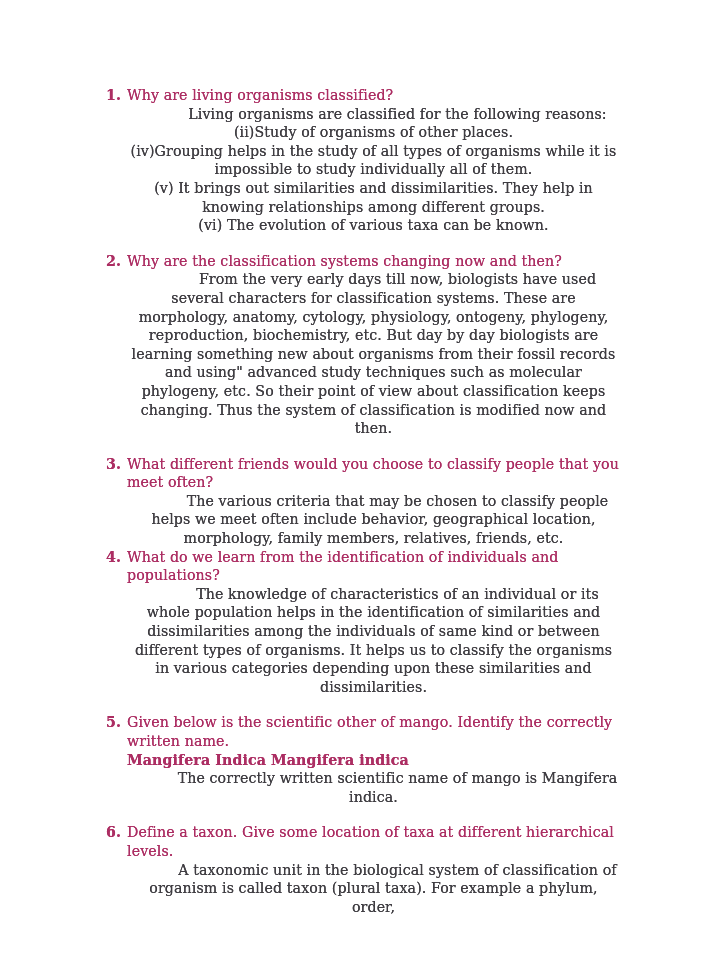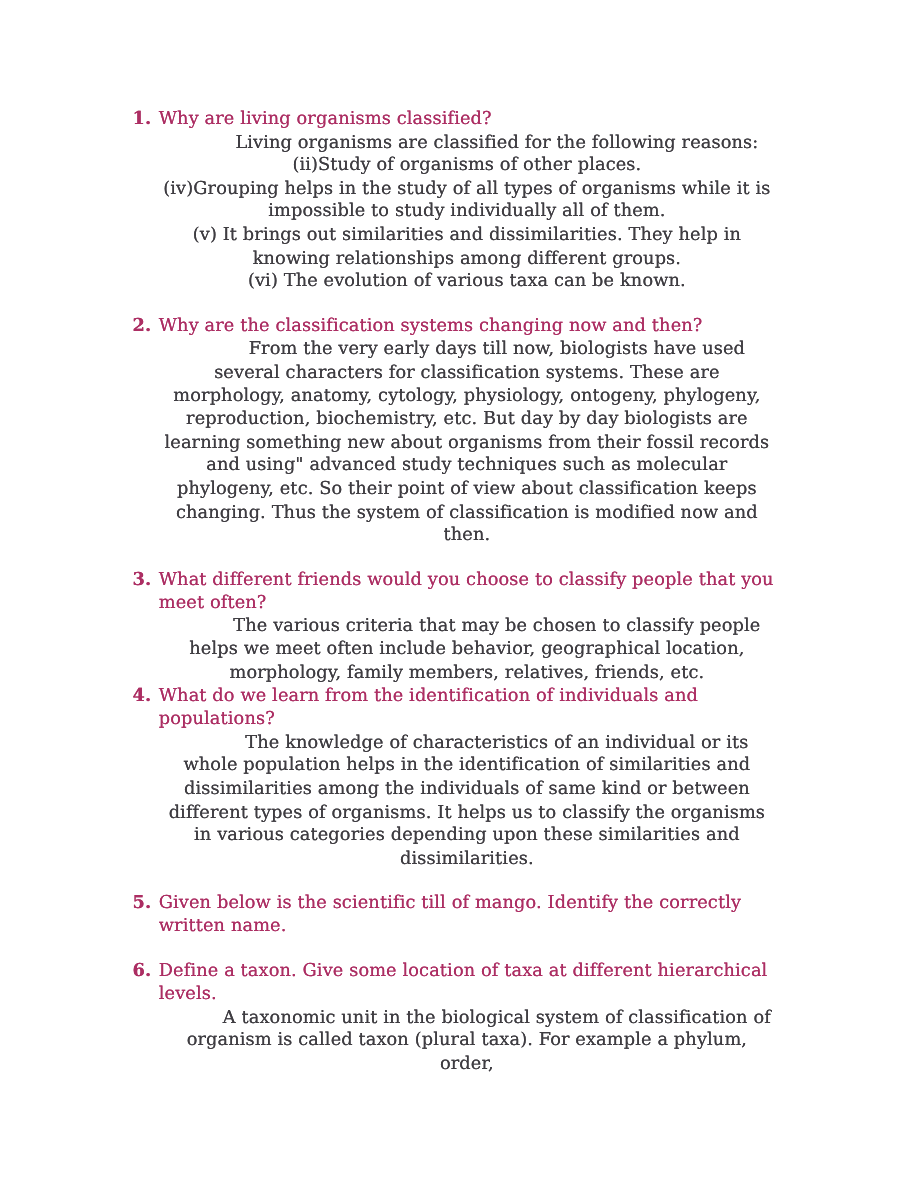--- a/index.html
+++ b/index.html
@@ -107,21 +107,25 @@
         <h2 class="q-text">What do we learn from the identification of individuals and populations?</h2>
       </div>
       <div class="q-body">
         <p class="ans lead">The knowledge of characteristics of an individual or its whole population helps in the identification of similarities and dissimilarities among the individuals of same kind or between different types of organisms. It helps us to classify the organisms in various categories depending upon these similarities and dissimilarities.</p>
       </div>
     </section>
 
     <section class="qa">
       <div class="q-head">
         <span class="q-num">5.</span>
-        <h2 class="q-text">Given below is the scientific till of mango. Identify the correctly written name.</h2>
+        <h2 class="q-text">Given below is the scientific other of mango. Identify the correctly written name.</h2>
+      </div>
+      <div class="q-body">
+        <div class="subline">Mangifera Indica Mangifera indica</div>
+        <p class="ans lead">The correctly written scientific name of mango is Mangifera indica.</p>
       </div>
     </section>
 
     <section class="qa">
       <div class="q-head">
         <span class="q-num">6.</span>
         <h2 class="q-text">Define a taxon. Give some location of taxa at different hierarchical levels.</h2>
       </div>
       <div class="q-body">
         <p class="ans lead">A taxonomic unit in the biological system of classification of organism is called taxon (plural taxa). For example a phylum, order,</p>

